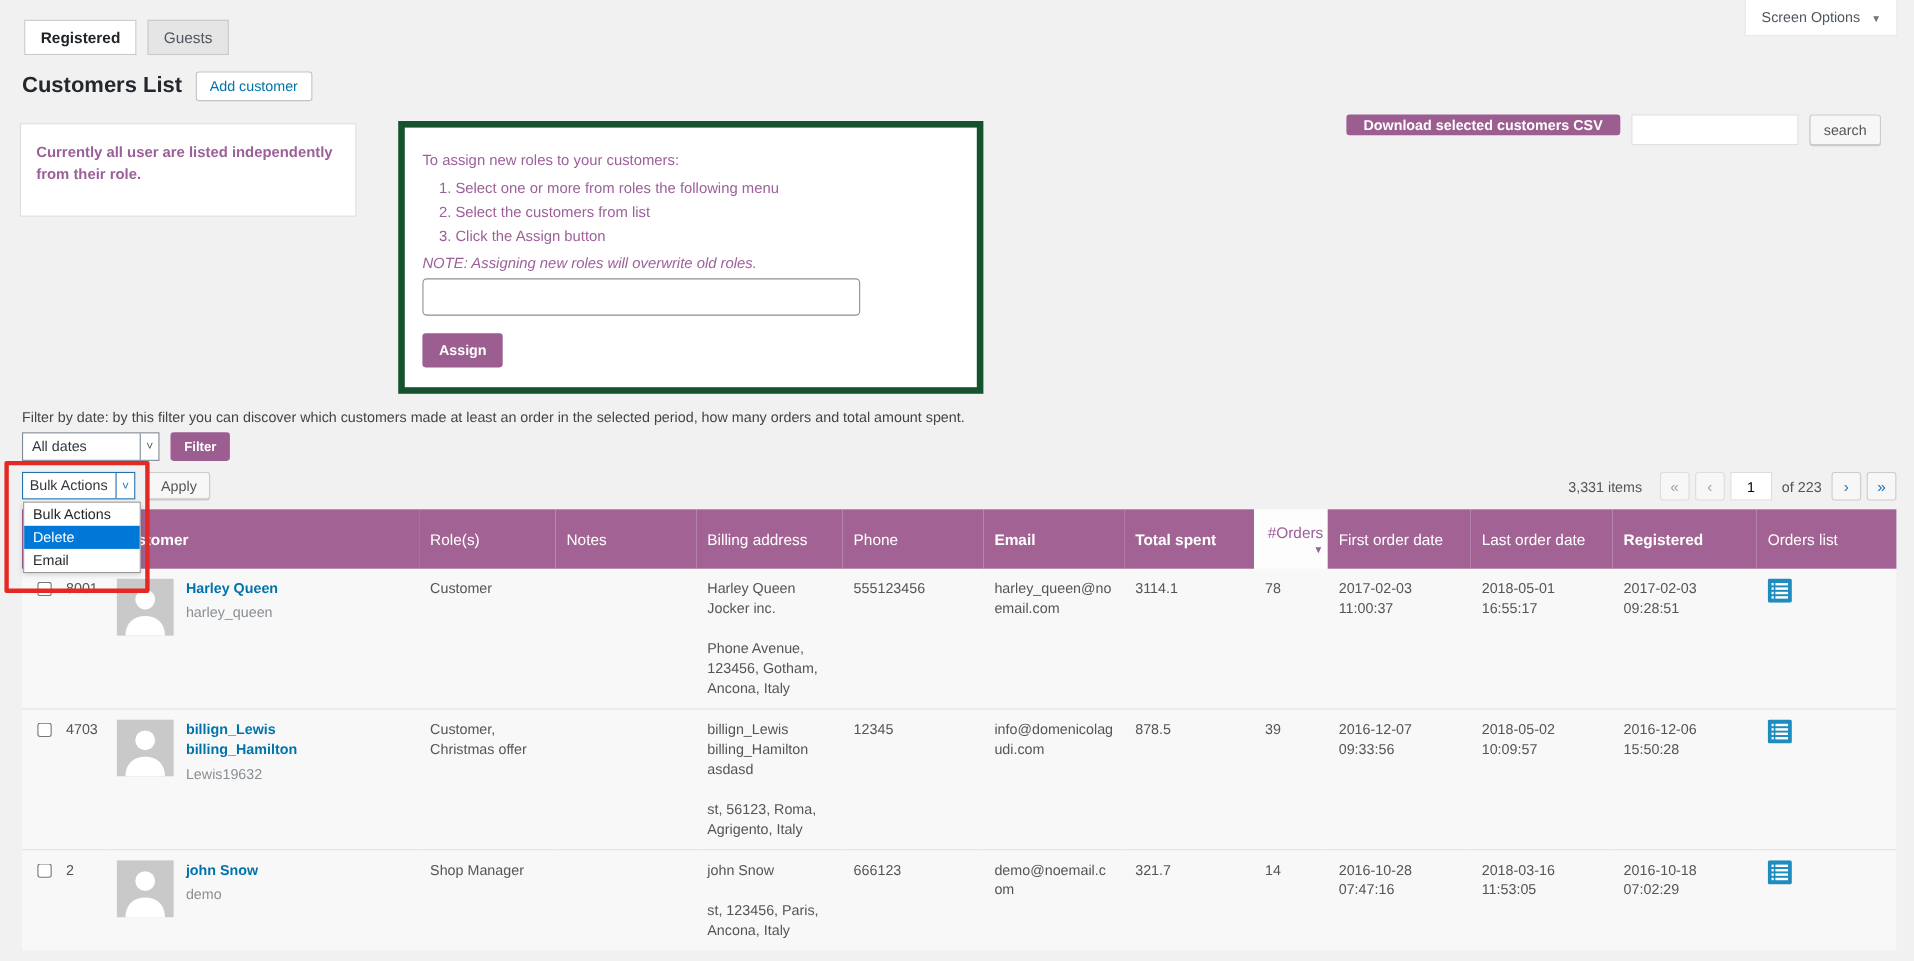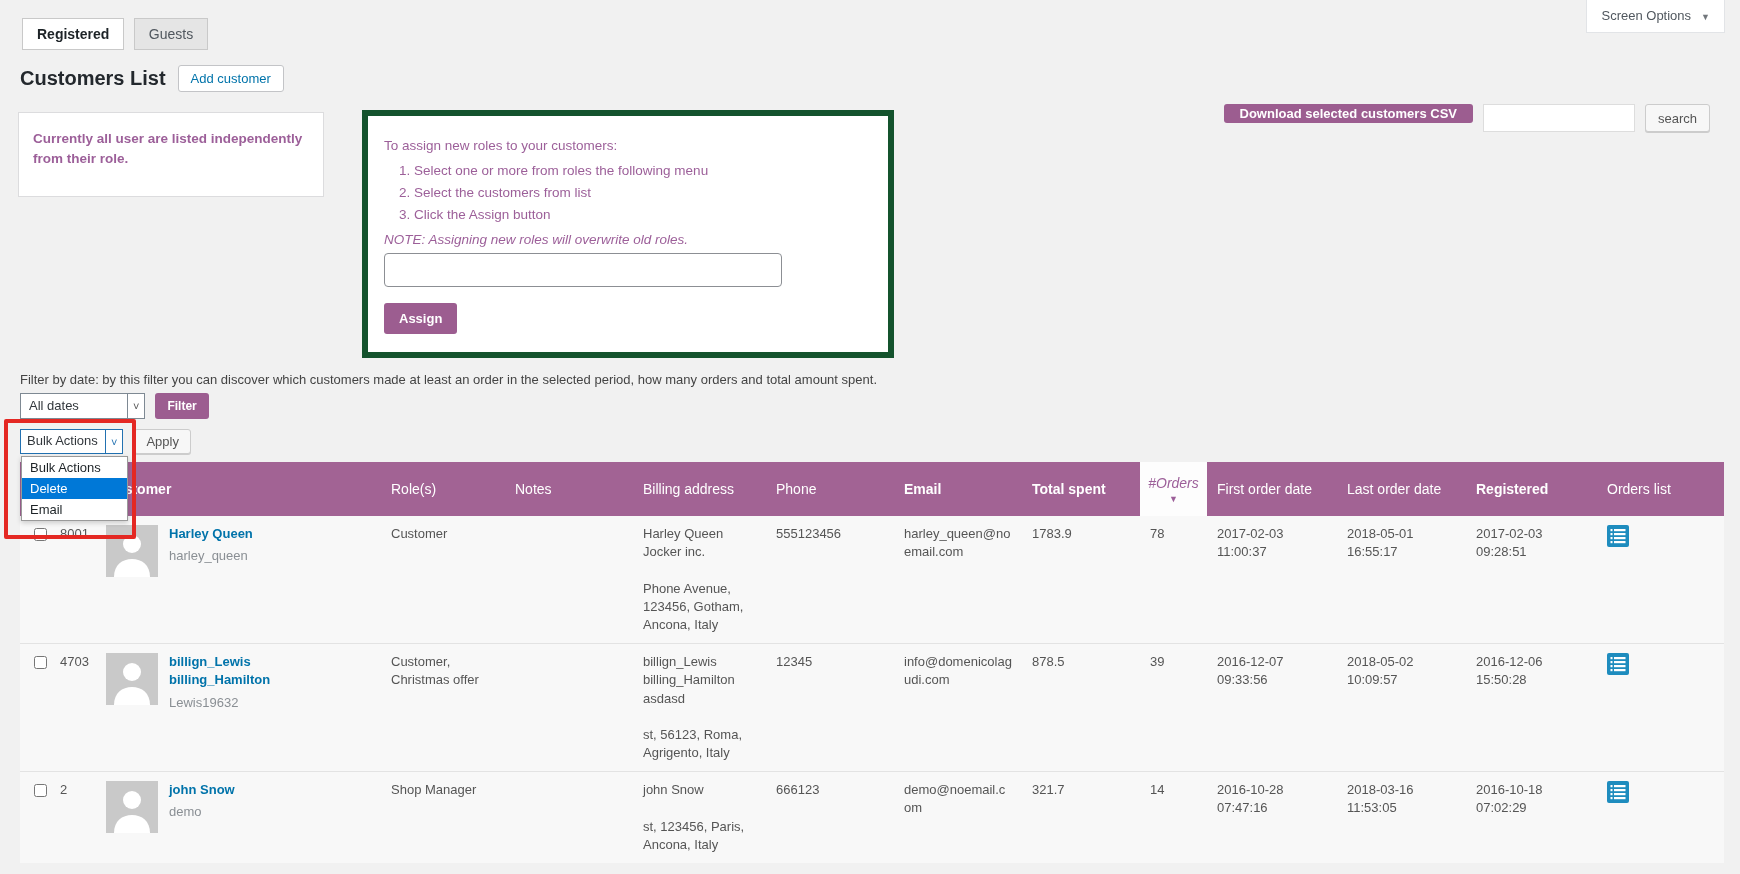--- a/index.html
+++ b/index.html
@@ -70,21 +70,21 @@
   .items{margin-right:11px;}
   .pg-btn{display:inline-flex;align-items:center;justify-content:center;width:27px;height:26px;background:#f7f7f7;border:1px solid #ddd;border-radius:3px;color:#a0a5aa;cursor:pointer;font-size:14px;}
   .pg-btn.en{color:#2271b1;border-color:#ccc;}
   .pg-input{width:38px;height:26px;text-align:center;border:1px solid #ddd;font-size:13px;background:#fff;}
   .of{padding:0 4px;}
 
   
   table{border-collapse:collapse;table-layout:fixed;width:calc(100% - 36px);margin:8px 16px 0 20px;background:#f8f8f8;font-size:13px;}
   thead th{background:var(--header-purple);color:#fff;font-weight:400;text-align:left;padding:0 10px;height:54px;vertical-align:middle;font-size:14px;}
   thead th.bold .hlbl{font-weight:700;}
-  thead th.sorted{background:#fdfdfd;color:var(--purple-text);text-align:center;padding:0 4px;font-style:italic;}
+  thead th.sorted{background:#fdfdfd;color:var(--purple-text);text-align:right;padding:0 4px;}
   .sort-arrow{font-size:9px;margin-top:3px;color:var(--purple-text);cursor:pointer;}
   tbody td{padding:9px 10px;vertical-align:top;color:#555;border-top:1px solid #e3e3e3;line-height:1.4;}
   tbody tr:first-child td{border-top:none;}
   tbody input[type=checkbox]{margin-top:3px;}
   .cust-wrap{display:flex;gap:11px;}
   .avatar{width:52px;height:52px;flex:none;}
   .cust-name{color:var(--link-blue);font-weight:700;text-decoration:none;display:block;max-width:150px;cursor:pointer;}
   .cust-user{color:#8a8f94;margin-top:4px;}
   .pre{white-space:pre-line;}
   .brk{word-break:break-all;}
@@ -151,20 +151,29 @@
           <span class="caret">˅</span>
         </span>
         <span class="dropdown" id="bulk-dropdown">
             <span class="dd-item" style="display: block;">Bulk Actions</span>
             <span class="dd-item hl" style="display: block;">Delete</span>
             <span class="dd-item" style="display: block;">Email</span>
           </span>
         <span class="red-rect"></span>
       </span>
       <button class="apply-btn">Apply</button>
+    </div>
+    <div class="pagination">
+      <span class="items">3,331 items</span>
+      <span class="pg-btn">«</span>
+      <span class="pg-btn">‹</span>
+      <input class="pg-input" value="1" style="">
+      <span class="of">of 223</span>
+      <span class="pg-btn en">›</span>
+      <span class="pg-btn en">»</span>
     </div>
   </div>
 
   <table>
     <colgroup>
       <col style="width:30px">
         <col style="width:46px">
         <col style="width:285px">
         <col style="width:124px">
       <col style="width:128px">
@@ -213,21 +222,21 @@
               </span>
             </div>
           </td>
           <td>Customer</td>
           <td></td>
           <td class="pre">Harley Queen Jocker inc.
 
 Phone Avenue, 123456, Gotham, Ancona, Italy</td>
           <td>555123456</td>
           <td class="brk">harley_queen@noemail.com</td>
-          <td>1783.9</td>
+          <td>3114.1</td>
           <td>78</td>
           <td>2017-02-03 11:00:37</td>
           <td>2018-05-01 16:55:17</td>
           <td>2017-02-03 09:28:51</td>
           <td><span class="orders-icon"><svg viewBox="0 0 22 22" width="22" height="22">
                 <rect width="22" height="22" rx="2" fill="var(--orders-icon-blue,#1e8cbe)"></rect>
                 <g fill="#fff">
                   <rect x="3.5" y="4" width="2" height="2.2"></rect>
                   <rect x="7" y="4" width="11.5" height="2.2"></rect>
                   <rect x="3.5" y="8" width="2" height="2.2"></rect>

